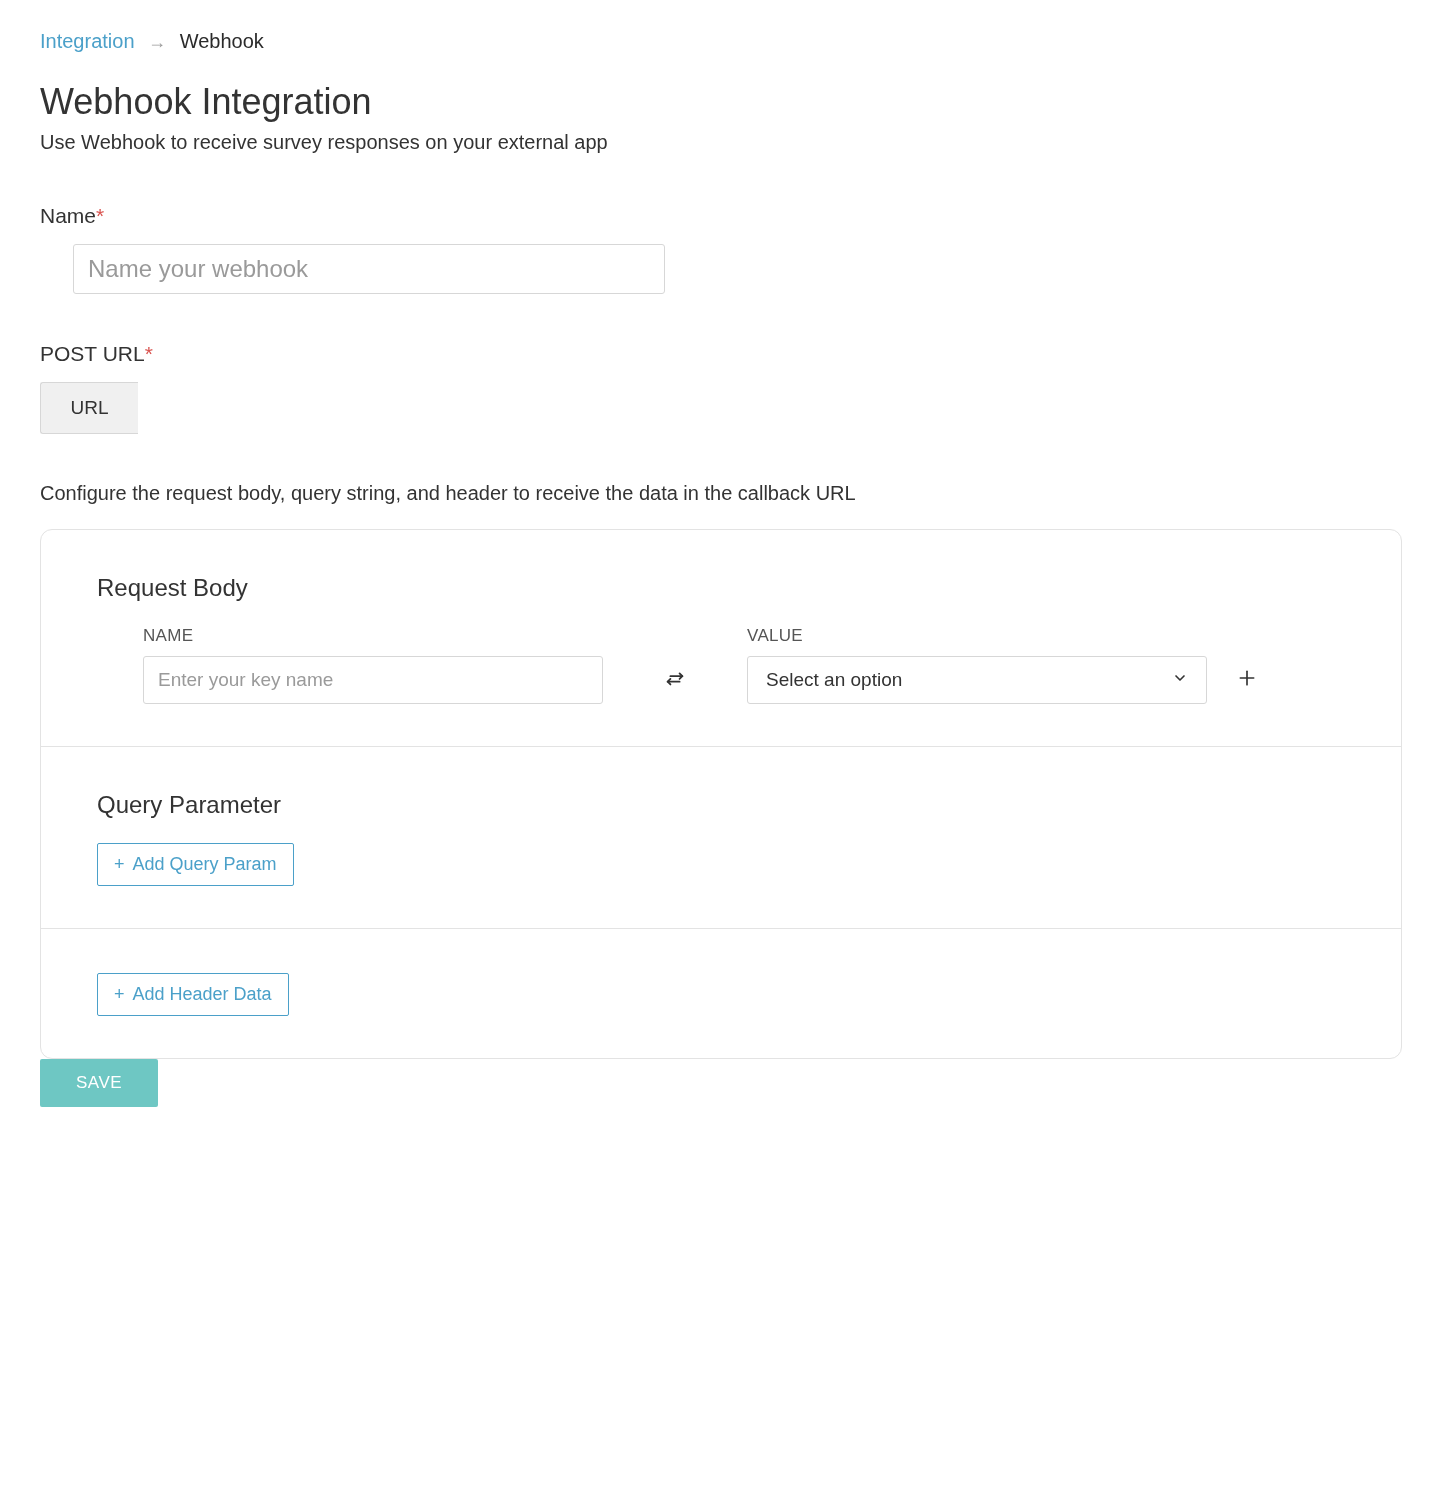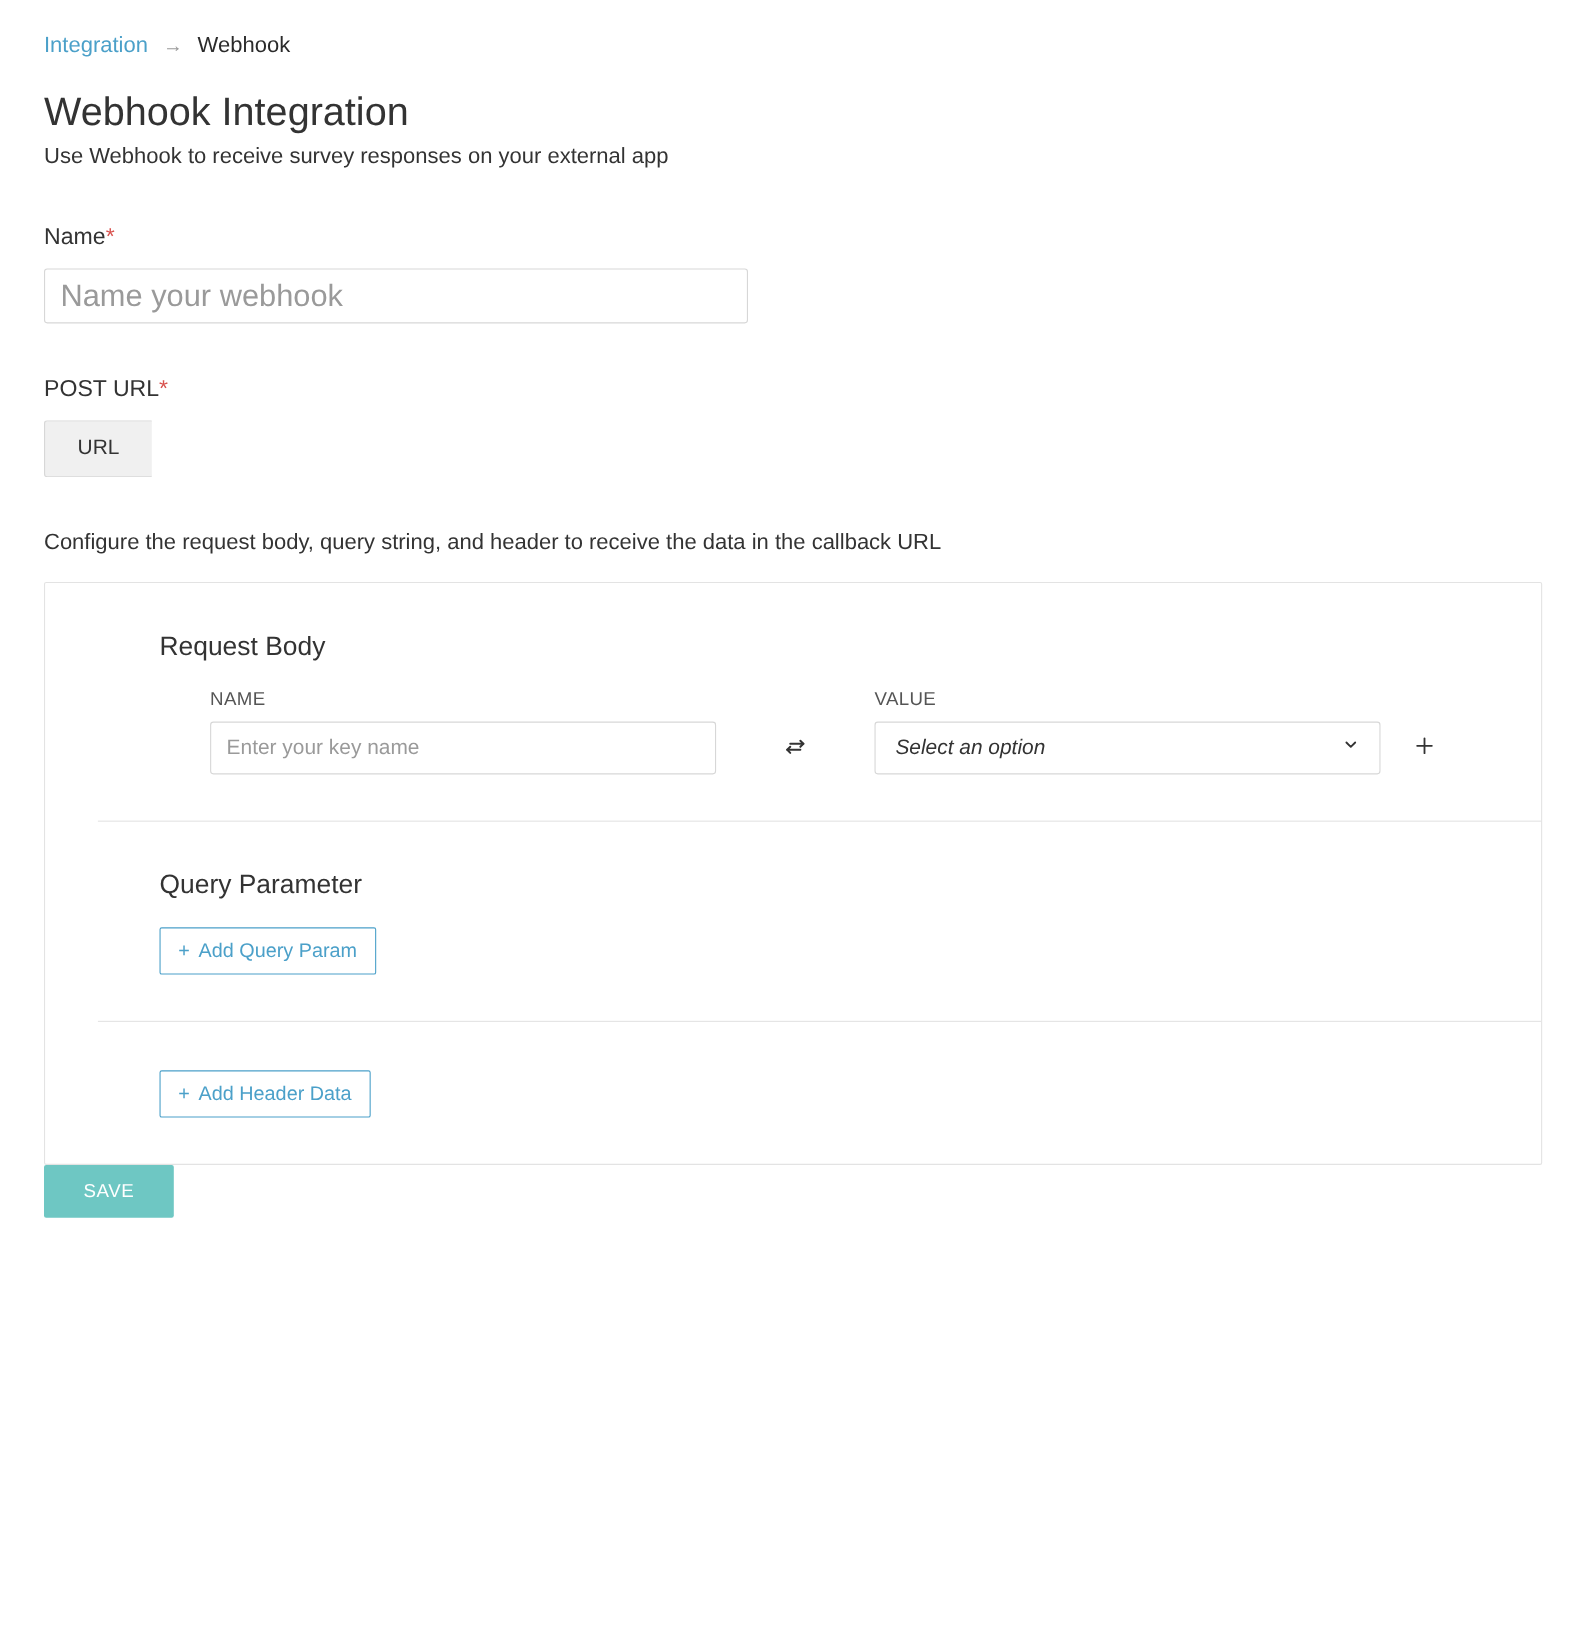--- a/index.html
+++ b/index.html
@@ -41,27 +41,28 @@
   }
   .form-group { margin-bottom: 48px; }
   .form-label {
     font-size: 21px;
     color: #333;
     display: block;
     margin-bottom: 16px;
   }
   .req { color: #d9534f; }
   .text-input {
-    width: 640px;
+    width: 592px;
     height: 50px;
     padding: 0 14px;
-    font-size: 28px;
+    font-size: 24px;
     border: 1px solid #d7d7d7;
     border-radius: 3px;
     color: #333;
+    margin-left: 33px;
   }
   .text-input::placeholder { color: #9a9a9a; }
   .url-row { display: flex; width: 640px; }
   .url-prefix {
     display: flex;
     align-items: center;
     justify-content: center;
     width: 98px;
     height: 52px;
     background: #f0f0f0;
@@ -86,22 +87,21 @@
     color: #8a8a8a;
     margin-top: 10px;
   }
   .configure-note {
     font-size: 20px;
     color: #333;
     margin-bottom: 24px;
   }
   .config-panel {
     border: 1px solid #e3e3e3;
-    border-radius: 2px;
-    padding-left: 48px;
+    border-radius: 12px;
   }
   .config-section {
     padding: 44px 56px 42px 56px;
     border-bottom: 1px solid #e3e3e3;
   }
   .config-section:last-child { border-bottom: none; }
   .section-heading {
     font-size: 24px;
     color: #333;
     margin: 0 0 24px 0;
@@ -187,21 +187,20 @@
     border: 1px solid #d7d7d7;
     border-radius: 3px;
     display: flex;
     align-items: center;
     justify-content: space-between;
     padding: 0 18px;
     font-size: 19px;
     color: #333;
     cursor: pointer;
     background: #fff;
-    font-style: italic;
   }
   .chevron { color: #333; }
   .plus-col {
     width: 80px;
     display: flex;
     align-items: center;
     justify-content: center;
   }
   .plus-icon { color: #333; cursor: pointer; }
   .add-btn {

